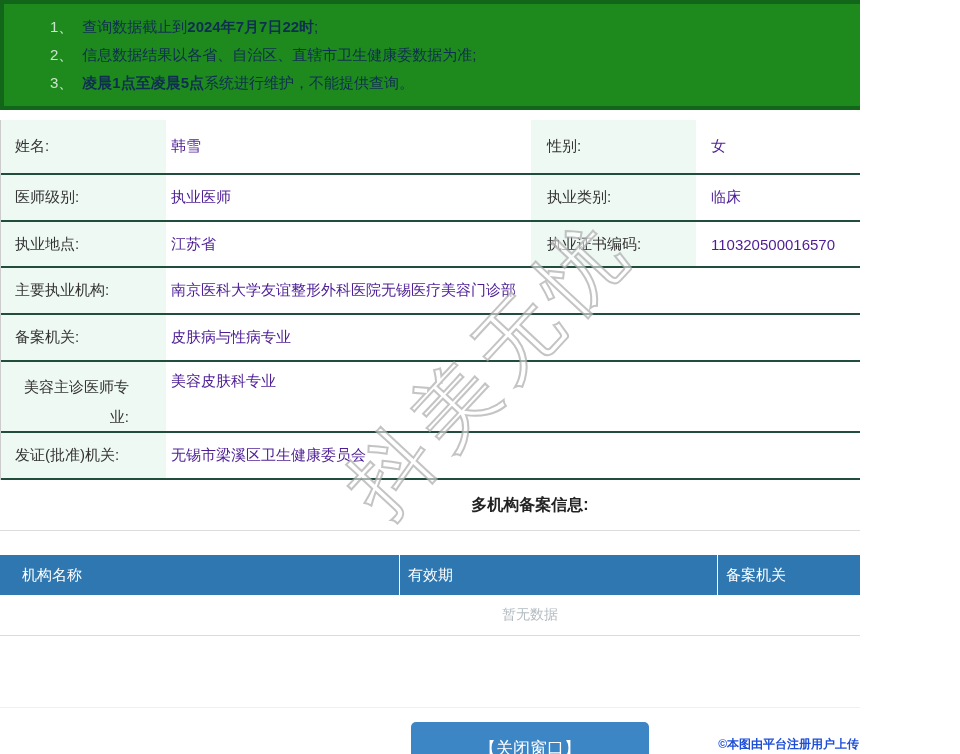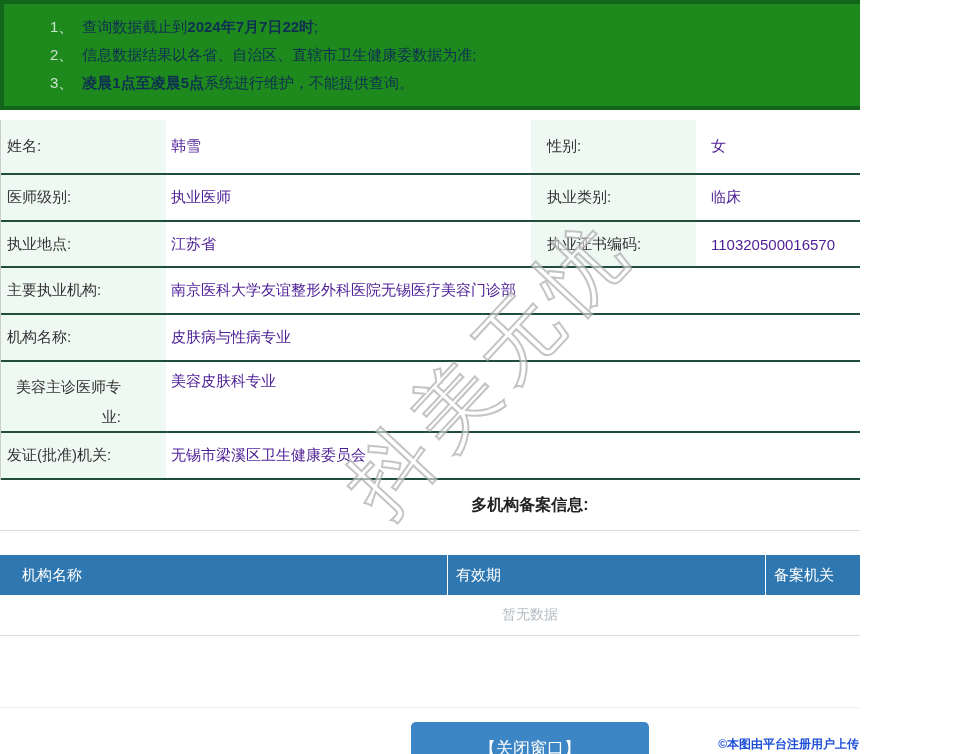--- a/index.html
+++ b/index.html
@@ -17,37 +17,37 @@
 
   
   .profile { margin-top: 10px; border-left: 1px solid #ccc; }
   .prow { display: flex; align-items: center; border-bottom: 2px solid #214d3c; }
   .prow.r1 { height: 55px; } .prow.r2 { height: 47px; } .prow.r3 { height: 46px; }
   .prow.r4 { height: 47px; } .prow.r5 { height: 47px; }
   .prow.r6 { height: 71px; align-items: flex-start; }
   .prow.r6 .plabel, .prow.r6 .pvalue { padding-top: 10px; }
   .prow.r7 { height: 47px; }
   .plabel { width: 165px; height: 100%; background: #eff9f3; display: flex; align-items: center;
-    font-size: 15px; color: #333; flex-shrink: 0; padding-left: 6px; }
+    font-size: 15px; color: #333; flex-shrink: 0; padding-left: 14px; }
   .plabel.second { padding-left: 16px; }
   .prow.r6 .plabel { align-items: flex-start; text-align: right; }
   .prow.r6 .plabel span { display: inline-block; width: 114px; line-height: 30px; }
   .pvalue { font-size: 15px; color: #4c1d95; }
   .pvalue.half { width: 365px; padding-left: 5px; flex-shrink: 0; }
   .pvalue.half.second { padding-left: 15px; }
   .pvalue.wide { flex: 1; padding-left: 5px; }
 
   
   .section-title { height: 51px; display: flex; align-items: center; justify-content: center;
     font-size: 16px; font-weight: bold; color: #222; border-bottom: 1px solid #dcdcdc; }
   .ftable-head { margin-top: 24px; height: 40px; display: flex; background: #2f77b0;
     color: #fff; font-size: 15px; }
   .fcol { display: flex; align-items: center; padding-left: 6px; }
   .fcol.c1 { width: 383px; margin-left: 16px; }
-  .fcol.c2 { width: 318px; border-left: 1px solid #fff; padding-left: 8px; margin-left: 48px; }
+  .fcol.c2 { width: 318px; border-left: 1px solid #fff; padding-left: 8px; }
   .fcol.c3 { flex: 1; border-left: 1px solid #fff; padding-left: 8px; }
   .nodata { height: 41px; display: flex; align-items: center; justify-content: center;
     color: #b4bcc2; font-size: 14px; border-bottom: 1px solid #dcdcdc; }
   .spacer { height: 72px; border-bottom: 1px solid #f0f0f0; }
 
   
   .btn-row { display: flex; justify-content: center; margin-top: 14px; }
   .close-btn { width: 238px; height: 44px; background: #3c86c6; color: #fff; font-size: 17px;
     border: none; border-radius: 5px; text-align: center; padding-top: 9px; cursor: pointer;
     font-family: "Liberation Sans", sans-serif; }
@@ -97,21 +97,21 @@
         <div class="plabel">执业地点:</div>
         <div class="pvalue half">江苏省</div>
         <div class="plabel second">执业证书编码:</div>
         <div class="pvalue half second">110320500016570</div>
       </div>
       <div class="prow r4">
         <div class="plabel">主要执业机构:</div>
         <div class="pvalue wide">南京医科大学友谊整形外科医院无锡医疗美容门诊部</div>
       </div>
       <div class="prow r5">
-        <div class="plabel">机构名称:</div>
+        <div class="plabel">备案机关:</div>
         <div class="pvalue wide">皮肤病与性病专业</div>
       </div>
       <div class="prow r6">
         <div class="plabel">
             <span>美容主诊医师专业:</span>
           </div>
         <div class="pvalue wide">美容皮肤科专业</div>
       </div>
       <div class="prow r7">
         <div class="plabel">发证(批准)机关:</div>

